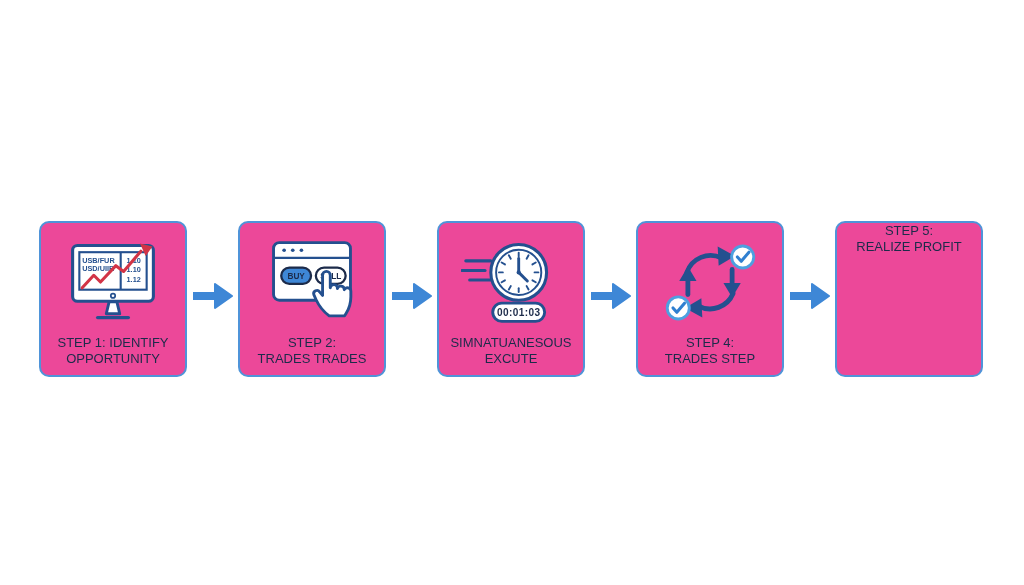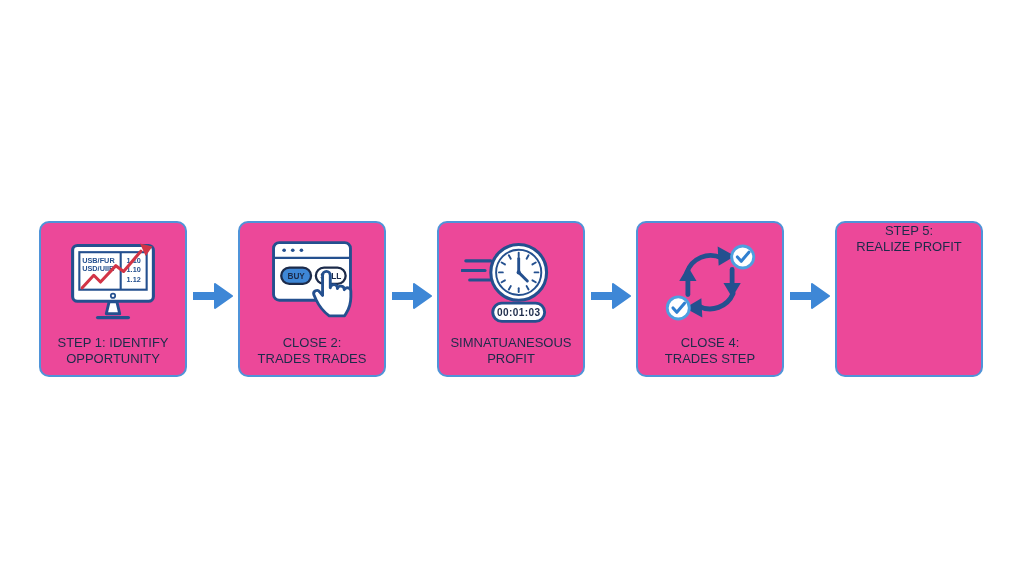--- a/index.html
+++ b/index.html
@@ -89,21 +89,21 @@
         <circle cx="32" cy="14" r="1.9" fill="#24508f"></circle>
         <circle cx="41" cy="14" r="1.9" fill="#24508f"></circle>
         <rect x="20" y="32" width="31" height="17" rx="8.5" fill="#3e87d6" stroke="#1c2b4a" stroke-width="2.4"></rect>
         <text x="35.5" y="44" font-size="8.6" font-weight="bold" fill="#1c2b4a" text-anchor="middle">BUY</text>
         <rect x="56" y="32" width="31" height="17" rx="8.5" fill="#fff" stroke="#1c2b4a" stroke-width="2.4"></rect>
         <text x="71.5" y="44" font-size="8.6" font-weight="bold" fill="#1c2b4a" text-anchor="middle">SELL</text>
         <path d="M63 54 V40 a4 4 0 0 1 8 0 v13 a3.7 3.7 0 0 1 7.4 0.8 a3.7 3.7 0 0 1 7.2 1.2 a3.6 3.6 0 0 1 6.8 1.8 v5.5 c0 7 -1.5 12 -5 17.5 l-1.5 2.4 h-16 c-6 -4.5 -10.5 -10 -13.5 -16.5 l-2.5 -5.5 a3.4 3.4 0 0 1 6 -3 l3.1 3.8 z" fill="#fff" stroke="#24508f" stroke-width="3" stroke-linejoin="round"></path>
       </svg>
     </div>
     <div class="step-label">
-      <div>CLOSE 2:</div>
+      <div>STEP 2:</div>
       <div>TRADES TRADES</div>
     </div>
   </div>
 
   <div class="connector">
     <svg width="40" height="30" viewBox="0 0 40 30">
       <path d="M0 12 h22 v-9 l17 12 -17 12 v-9 H0 z" fill="#3e87d6" stroke="#3e87d6" stroke-width="2" stroke-linejoin="round"></path>
     </svg>
   </div>
 
@@ -133,21 +133,21 @@
         </g>
         <line x1="60" y1="38" x2="60" y2="23.5" stroke="#24508f" stroke-width="3" stroke-linecap="round"></line>
         <line x1="60" y1="38" x2="69" y2="47" stroke="#24508f" stroke-width="3" stroke-linecap="round"></line>
         <circle cx="60" cy="38" r="2.2" fill="#24508f"></circle>
         <rect x="33" y="70" width="54" height="19" rx="9.5" fill="#fff" stroke="#24508f" stroke-width="3"></rect>
         <text x="60" y="83.7" font-size="10.5" font-weight="bold" fill="#1c2b4a" text-anchor="middle" letter-spacing="0.4">00:01:03</text>
       </svg>
     </div>
     <div class="step-label">
       <div>SIMNATUANESOUS</div>
-      <div>PROFIT</div>
+      <div>EXCUTE</div>
     </div>
   </div>
 
   <div class="connector">
     <svg width="40" height="30" viewBox="0 0 40 30">
       <path d="M0 12 h22 v-9 l17 12 -17 12 v-9 H0 z" fill="#3e87d6" stroke="#3e87d6" stroke-width="2" stroke-linejoin="round"></path>
     </svg>
   </div>
 
   <div class="step-card">
@@ -161,21 +161,21 @@
         <polygon points="44,85 26,75 43,65" fill="#24508f"></polygon>
         <line x1="29" y1="61" x2="29" y2="45" stroke="#24508f" stroke-width="5" stroke-linecap="round"></line>
         <polygon points="20,47 38,47 29,32" fill="#24508f"></polygon>
         <circle cx="86" cy="22" r="11.5" fill="#fff" stroke="#4da0e0" stroke-width="3"></circle>
         <path d="M80.5 22 l4 4.5 8 -9.5" fill="none" stroke="#2f7fd0" stroke-width="3.2" stroke-linecap="round" stroke-linejoin="round"></path>
         <circle cx="19" cy="75" r="11.5" fill="#fff" stroke="#4da0e0" stroke-width="3"></circle>
         <path d="M13.5 75 l4 4.5 8 -9.5" fill="none" stroke="#2f7fd0" stroke-width="3.2" stroke-linecap="round" stroke-linejoin="round"></path>
       </svg>
     </div>
     <div class="step-label">
-      <div>CLOSE 4:</div>
+      <div>STEP 4:</div>
       <div>TRADES STEP</div>
     </div>
   </div>
 
   <div class="connector">
     <svg width="40" height="30" viewBox="0 0 40 30">
       <path d="M0 12 h22 v-9 l17 12 -17 12 v-9 H0 z" fill="#3e87d6" stroke="#3e87d6" stroke-width="2" stroke-linejoin="round"></path>
     </svg>
   </div>
 

